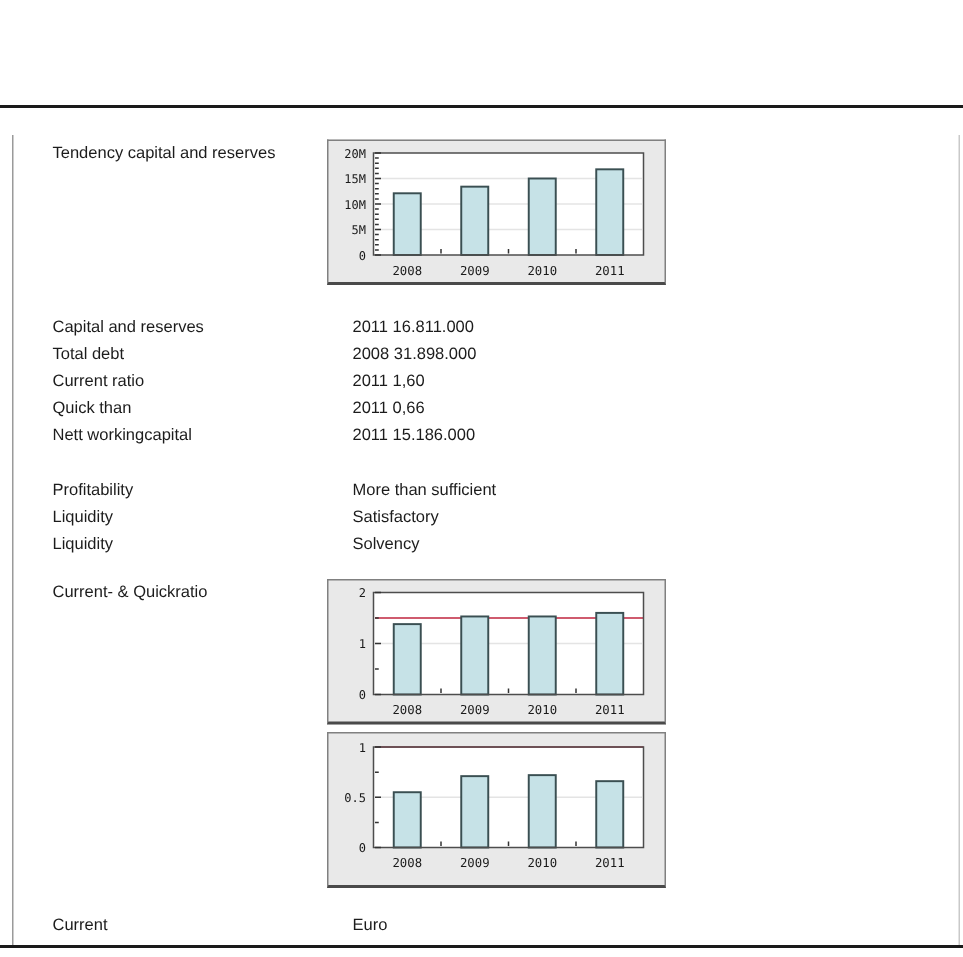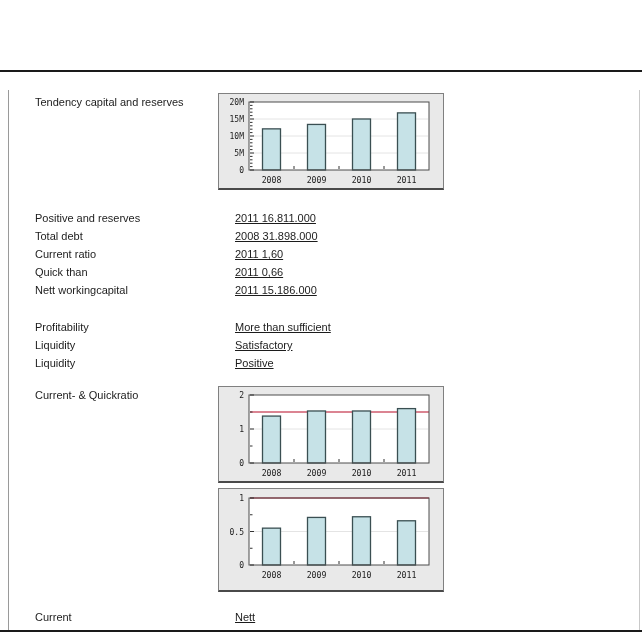--- a/index.html
+++ b/index.html
@@ -9,21 +9,21 @@
     overflow:hidden;
   }
   .rule{position:absolute;left:0;width:642px;height:2px;background:#1a1a1a;}
   .rule.top{top:70px;}
   .rule.bottom{top:630px;}
   .vborder{position:absolute;top:90px;height:540px;width:1px;}
   .vborder.left{left:8px;background:#9a9a9a;}
   .vborder.right{left:639px;background:#c9c9c9;}
   .row{position:absolute;left:18px;width:538px;height:14px;line-height:13px;}
   .row .lbl{position:absolute;left:17px;white-space:nowrap;}
-  .row .val{position:absolute;left:217px;white-space:nowrap;text-decoration:underline;}
+  .row .val{position:absolute;left:217px;white-space:nowrap;}
   .chartbox{
     position:absolute;left:218px;width:226px;box-sizing:border-box;
     background:#e9e9e9;
     border:1px solid #808080;border-bottom:2px solid #4a4a4a;
   }
   .chartbox svg{display:block;}
   #chart-0{top:93px;height:97px;}
   #chart-1{top:386px;height:97px;}
   #chart-2{top:488px;height:104px;}
 </style>
@@ -79,21 +79,21 @@
       <line x1="120" y1="72" x2="120" y2="75" stroke="#333" stroke-width="1"></line>
       <line x1="165" y1="72" x2="165" y2="75" stroke="#333" stroke-width="1"></line>
       <text x="52.5" y="89" text-anchor="middle" font-family="&quot;DejaVu Sans Mono&quot;, monospace" font-size="8.2px" fill="#1a1a1a">2008</text>
       <text x="97.5" y="89" text-anchor="middle" font-family="&quot;DejaVu Sans Mono&quot;, monospace" font-size="8.2px" fill="#1a1a1a">2009</text>
       <text x="142.5" y="89" text-anchor="middle" font-family="&quot;DejaVu Sans Mono&quot;, monospace" font-size="8.2px" fill="#1a1a1a">2010</text>
       <text x="187.5" y="89" text-anchor="middle" font-family="&quot;DejaVu Sans Mono&quot;, monospace" font-size="8.2px" fill="#1a1a1a">2011</text>
     </svg>
   </div>
 
 <div class="row" style="top:212px">
-  <span class="lbl">Positive and reserves</span>
+  <span class="lbl">Capital and reserves</span>
   <span class="val">2011 16.811.000</span>
 </div>
 <div class="row" style="top:230px">
   <span class="lbl">Total debt</span>
   <span class="val">2008 31.898.000</span>
 </div>
 <div class="row" style="top:248px">
   <span class="lbl">Current ratio</span>
   <span class="val">2011 1,60</span>
 </div>
@@ -109,21 +109,21 @@
 <div class="row" style="top:321px">
   <span class="lbl">Profitability</span>
   <span class="val">More than sufficient</span>
 </div>
 <div class="row" style="top:339px">
   <span class="lbl">Liquidity</span>
   <span class="val">Satisfactory</span>
 </div>
 <div class="row" style="top:357px">
   <span class="lbl">Liquidity</span>
-  <span class="val">Positive</span>
+  <span class="val">Solvency</span>
 </div>
 
 <div class="row" style="top:389px">
   <span class="lbl">Current- &amp; Quickratio</span>
 </div>
 
 <div class="chartbox" id="chart-1">
     <svg width="224" height="94" viewBox="0 0 224 94">
       <rect x="30" y="8" width="180" height="68" fill="#ffffff"></rect>
       <line x1="31" y1="42" x2="209" y2="42" stroke="#e4e4e4" stroke-width="1"></line>
@@ -173,16 +173,16 @@
       <line x1="165" y1="72" x2="165" y2="75" stroke="#333" stroke-width="1"></line>
       <text x="52.5" y="89" text-anchor="middle" font-family="&quot;DejaVu Sans Mono&quot;, monospace" font-size="8.2px" fill="#1a1a1a">2008</text>
       <text x="97.5" y="89" text-anchor="middle" font-family="&quot;DejaVu Sans Mono&quot;, monospace" font-size="8.2px" fill="#1a1a1a">2009</text>
       <text x="142.5" y="89" text-anchor="middle" font-family="&quot;DejaVu Sans Mono&quot;, monospace" font-size="8.2px" fill="#1a1a1a">2010</text>
       <text x="187.5" y="89" text-anchor="middle" font-family="&quot;DejaVu Sans Mono&quot;, monospace" font-size="8.2px" fill="#1a1a1a">2011</text>
     </svg>
   </div>
 
 <div class="row" style="top:611px">
   <span class="lbl">Current</span>
-  <span class="val">Nett</span>
+  <span class="val">Euro</span>
 </div>
 
 <div class="rule bottom"></div>
 
 </body></html>

